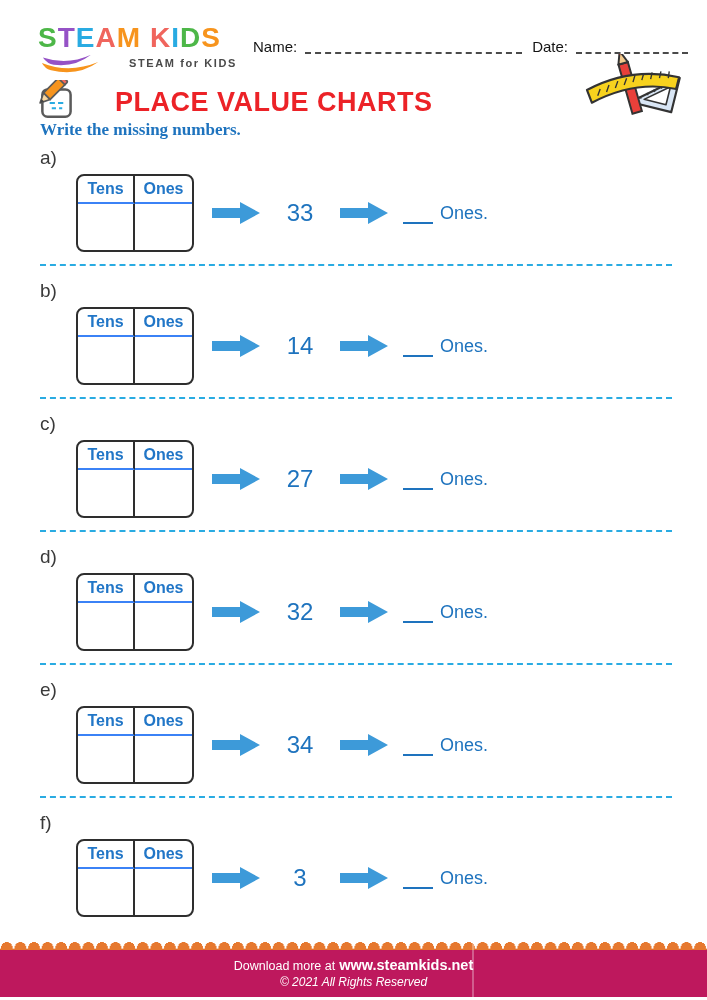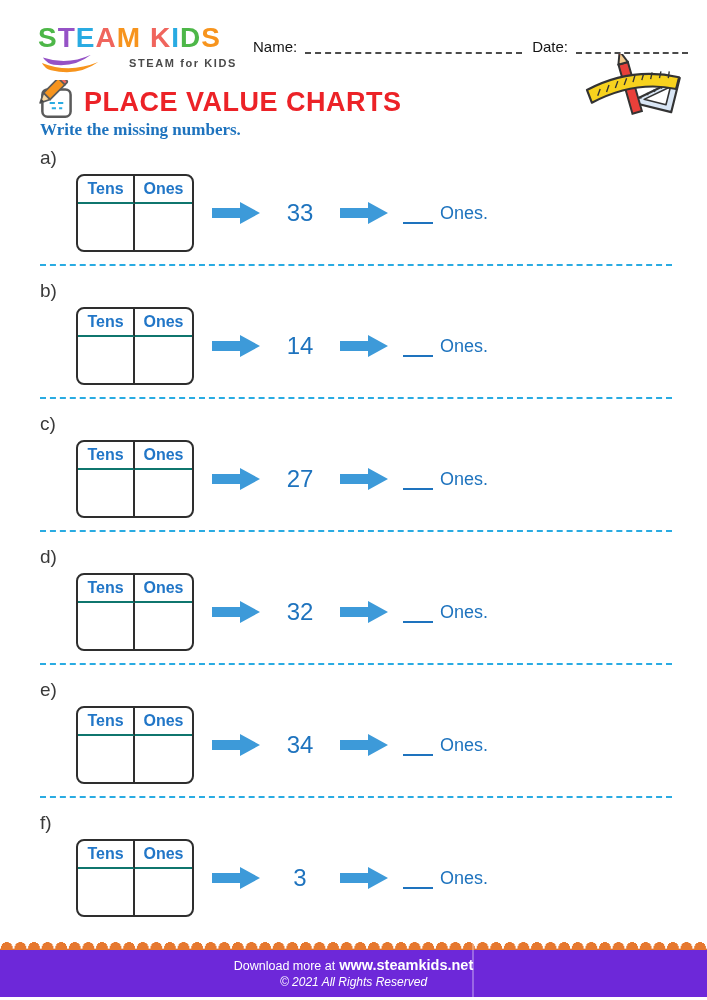--- a/index.html
+++ b/index.html
@@ -18,33 +18,33 @@
   .namedate{position:absolute;left:253px;top:38px;width:435px;display:flex;align-items:flex-end;font-size:15px;color:#141414;}
   .nd-label{flex:none;padding-bottom:1px;}
   .dashline{border-bottom:2px dashed #4a4a4a;height:13px;}
   .name-line{flex:1;margin:0 10px 2px 8px;}
   .date-line{width:112px;margin:0 0 2px 8px;}
 
   
   .stationery{position:absolute;left:584px;top:54px;width:98px;height:66px;}
 
   
-  .title-row{position:absolute;left:34px;top:80px;display:flex;align-items:center;}
+  .title-row{position:absolute;left:34px;top:80px;display:flex;align-items:center;gap:31px;}
   .note-icon{width:46px;height:44px;flex:none;}
   .title-text{font-size:27px;font-weight:800;letter-spacing:.5px;margin-left:4px;}
   .instruction{position:absolute;left:40px;top:120px;font-size:17px;font-weight:700;font-family:Liberation Serif, serif;}
 
   
   .item{position:absolute;left:40px;width:632px;}
   .item-label{font-size:19px;color:#3a3a3a;margin-bottom:5px;}
   .item-row{display:flex;align-items:center;margin-left:36px;}
   .pv-table{width:114px;height:74px;border:2px solid #2e2e2e;border-radius:8px;display:grid;
             grid-template-columns:1fr 1fr;grid-template-rows:28px 1fr;overflow:hidden;flex:none;background:#fff;}
   .cell{display:flex;align-items:center;justify-content:center;}
-  .cell.head{border-bottom:2px solid #0f766e;font-size:16px;font-weight:600;}
+  .cell.head{border-bottom:2px solid #3b82f6;font-size:16px;font-weight:600;}
   .cell.col1{border-right:2px solid #2e2e2e;}
   .arrow{width:48px;height:22px;flex:none;}
   .arrow.a1{margin-left:18px;}
   .num{min-width:46px;text-align:center;font-size:24px;margin:0 17px;}
   .ones{display:flex;align-items:flex-end;margin-left:15px;font-size:18px;}
   .blank{display:inline-block;width:30px;height:15px;border-bottom:2px solid;margin-right:7px;}
 
   .sep{position:absolute;left:40px;width:632px;border-top:2px dashed #29ABE2;}
 
   
@@ -246,20 +246,20 @@
       <svg class="arrow a2" viewBox="0 0 48 22">
           <polygon points="0,6 28,6 28,0 48,11 28,22 28,16 0,16" fill="#3D9AD9"></polygon>
         </svg>
       <div class="ones" style="color: rgb(30, 115, 190);">
           <span class="blank" style="border-bottom-color: rgb(30, 115, 190);"></span>
           <span>Ones.</span>
         </div>
     </div>
   </div>
 
-  <div class="footer" id="footer" style="background: #6d28d9;">
+  <div class="footer" id="footer" style="background: #be185d;">
     <div class="scallops" id="scallops" style="background-image: radial-gradient(6.5px 8px at 50% 100%, rgb(230, 120, 47) 97%, transparent 100%);"></div>
     <div class="footer-div"></div>
     <div class="footer-line1"><span>Download more at</span><b>www.steamkids.net</b></div>
     <div class="footer-line2">© 2021 All Rights Reserved</div>
   </div>
 
 </div>
 
 </body></html>

